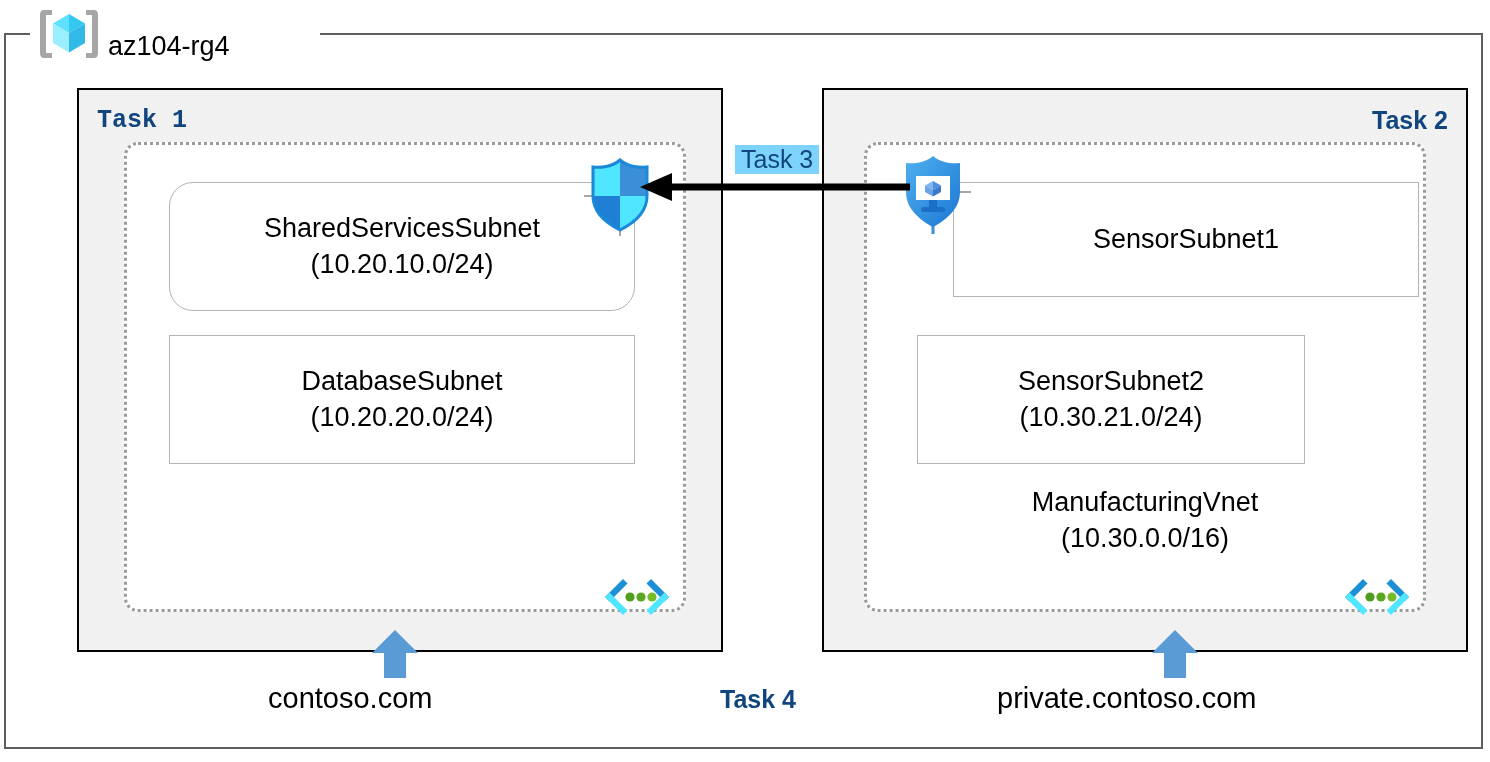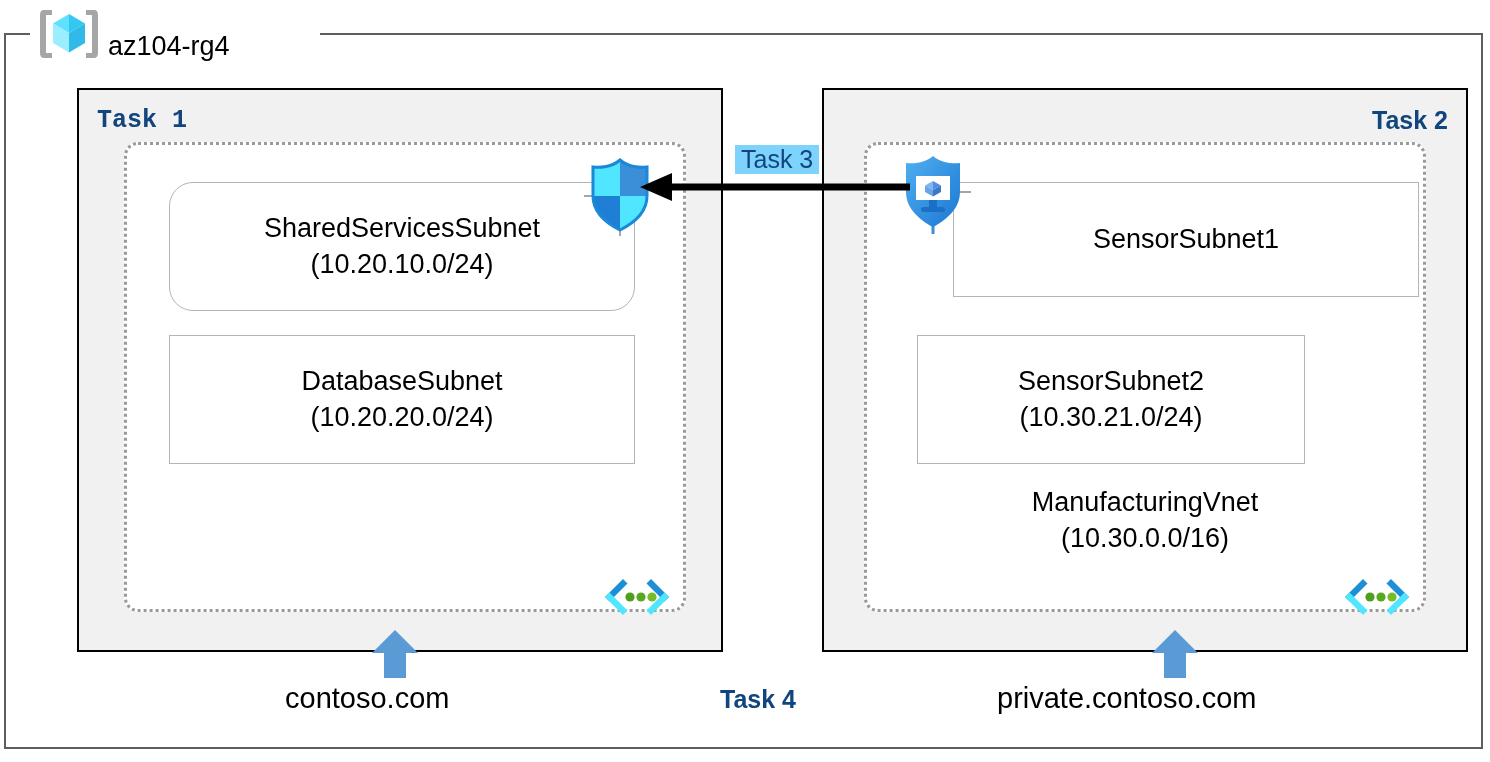--- a/index.html
+++ b/index.html
@@ -168,21 +168,21 @@
   }
   #dns-arrow-left  { left: 370px;  top: 628px; }
   #dns-arrow-right { left: 1150px; top: 628px; }
 
   .dns-label {
     position: absolute;
     font-size: 29px;
     color: #000000;
     white-space: nowrap;
   }
-  #dns-label-left  { left: 285px; top: 682px; }
+  #dns-label-left  { left: 268px; top: 682px; }
   #dns-label-right { left: 997px; top: 682px; }
 
   #task4-label {
     position: absolute;
     left: 720px;
     top: 685px;
     font-size: 25px;
     font-weight: bold;
     color: #11457e;
     white-space: nowrap;

